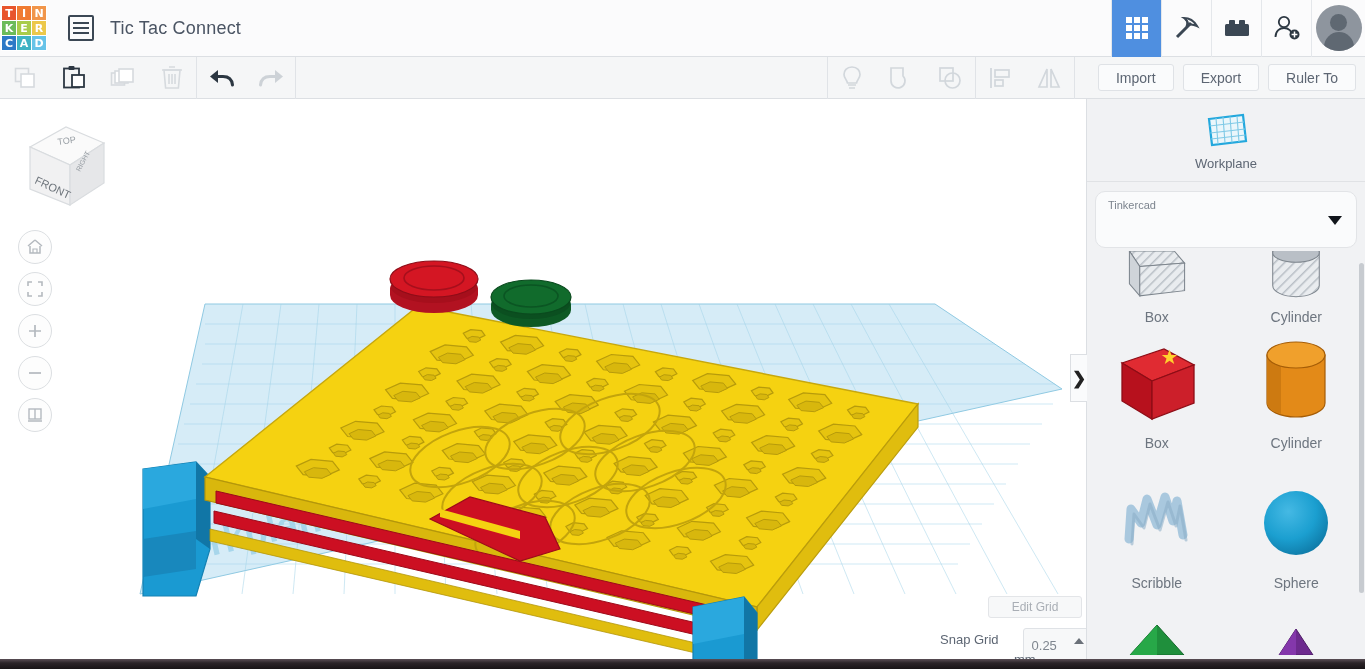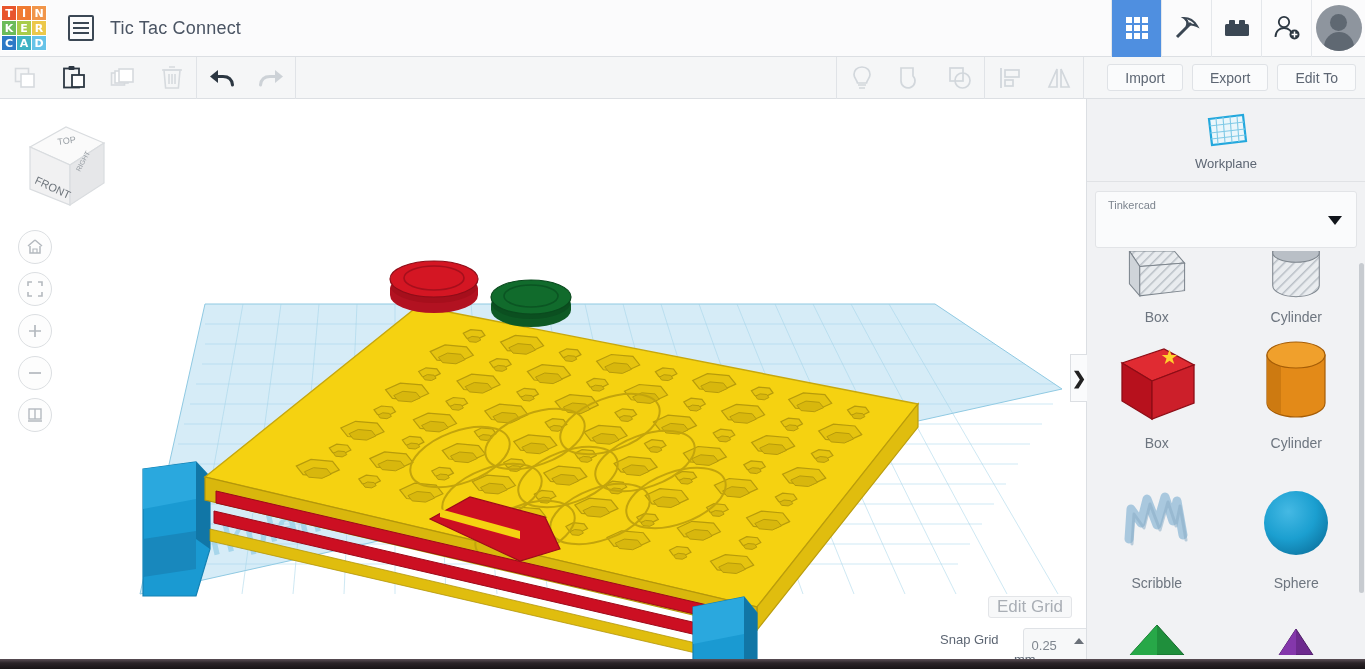--- a/index.html
+++ b/index.html
@@ -93,21 +93,21 @@
   }
   .rp-top {
     display: flex; height: 83px; border-bottom: 1px solid #e0e2e5; background:#f1f2f4;
   }
   .rp-tool {
     flex: 1; display: flex; flex-direction: column; align-items: center; justify-content: center; gap: 6px;
   }
   .rp-tool span { font-size: 13px; color: #5d6673; }
   .dropdown {
     margin: 9px 8px 0 8px; height: 57px; background: #fafbfc;
-    border: 1px solid #e2e4e7; border-radius: 3px; padding: 7px 12px 0 12px;
+    border: 1px solid #e2e4e7; border-radius: 10px; padding: 7px 12px 0 12px;
     position: relative;
   }
   .dd-sup { font-size: 11px; color: #7c848e; }
   .dd-main { font-size: 17px; color: #3f4854; margin-top: 1px; }
   .dd-arrow {
     position: absolute; right: 14px; top: 24px;
     width: 0; height: 0; border-left: 7px solid transparent; border-right: 7px solid transparent;
     border-top: 9px solid #11151b;
   }
   .shapes {
@@ -131,23 +131,23 @@
     display: flex; align-items: center; justify-content: center;
     font-size: 17px; color: #222; font-weight: bold;
   }
 
   
   .bottombar {
     position: absolute; left: 0; top: 659px; width: 1365px; height: 10px;
     background: linear-gradient(180deg, #5a4e55 0%, #2b2428 40%, #181416 100%);
   }
   .edit-grid {
-    position: absolute; left: 988px; top: 596px; width: 84px; height: 22px;
+    position: absolute; left: 988px; top: 596px; width: 94px; height: 22px;
     border: 1px solid #e3e5e8; border-radius: 3px; background: #f7f8f9;
-    font-size: 17px; color: #a9aeb5; display:flex; align-items:center; justify-content:center;
+    font-size: 12px; color: #a9aeb5; display:flex; align-items:center; justify-content:center;
   }
   .snaprow { position: absolute; left: 940px; top: 628px; display: flex; align-items: flex-start; }
   .snaplabel { font-size: 13px; color: #5d6673; margin-right: 24px; margin-top: 4px; }
   .snapbox {
     width: 70px; height: 34px; border: 1px solid #dfe2e6; border-radius: 3px; background: #f7f8f9;
     display: flex; align-items: center; padding: 0 8px; position: relative;
   }
   .snapbox .v { font-size: 13px; color: #7f868f; }
   .snapbox .caret {
     position: absolute; right: 8px; top: 9px;
@@ -297,21 +297,21 @@
       <svg width="28" height="24" viewBox="0 0 28 24">
         <path d="M12 3 L12 21 L4 21 Z" fill="none" stroke="#d2d7dc" stroke-width="1.7"></path>
         <path d="M16 3 L16 21 L24 21 Z" fill="none" stroke="#d2d7dc" stroke-width="1.7"></path>
       </svg>
     </div>
     <div class="sep"></div>
 
     <div style="display:flex;align-items:center;margin-left:23px;border-radius:11px;">
       <div class="txtbtn">Import</div>
       <div class="txtbtn">Export</div>
-      <div class="txtbtn">Edit To</div>
+      <div class="txtbtn">Ruler To</div>
     </div>
   </div>
 
   <div class="canvas">
 
     <svg class="scene" width="1086" height="560" viewBox="0 0 1086 560">
 
       <polygon points="205,205 935,205 1062,290 140,495" fill="#d6ecf7" stroke="#8fc9e2" stroke-width="1"></polygon>
       <g stroke="#9fd2e8" stroke-width="0.6" opacity="0.85">
         <line x1="243" y1="205" x2="191" y2="495"></line>

